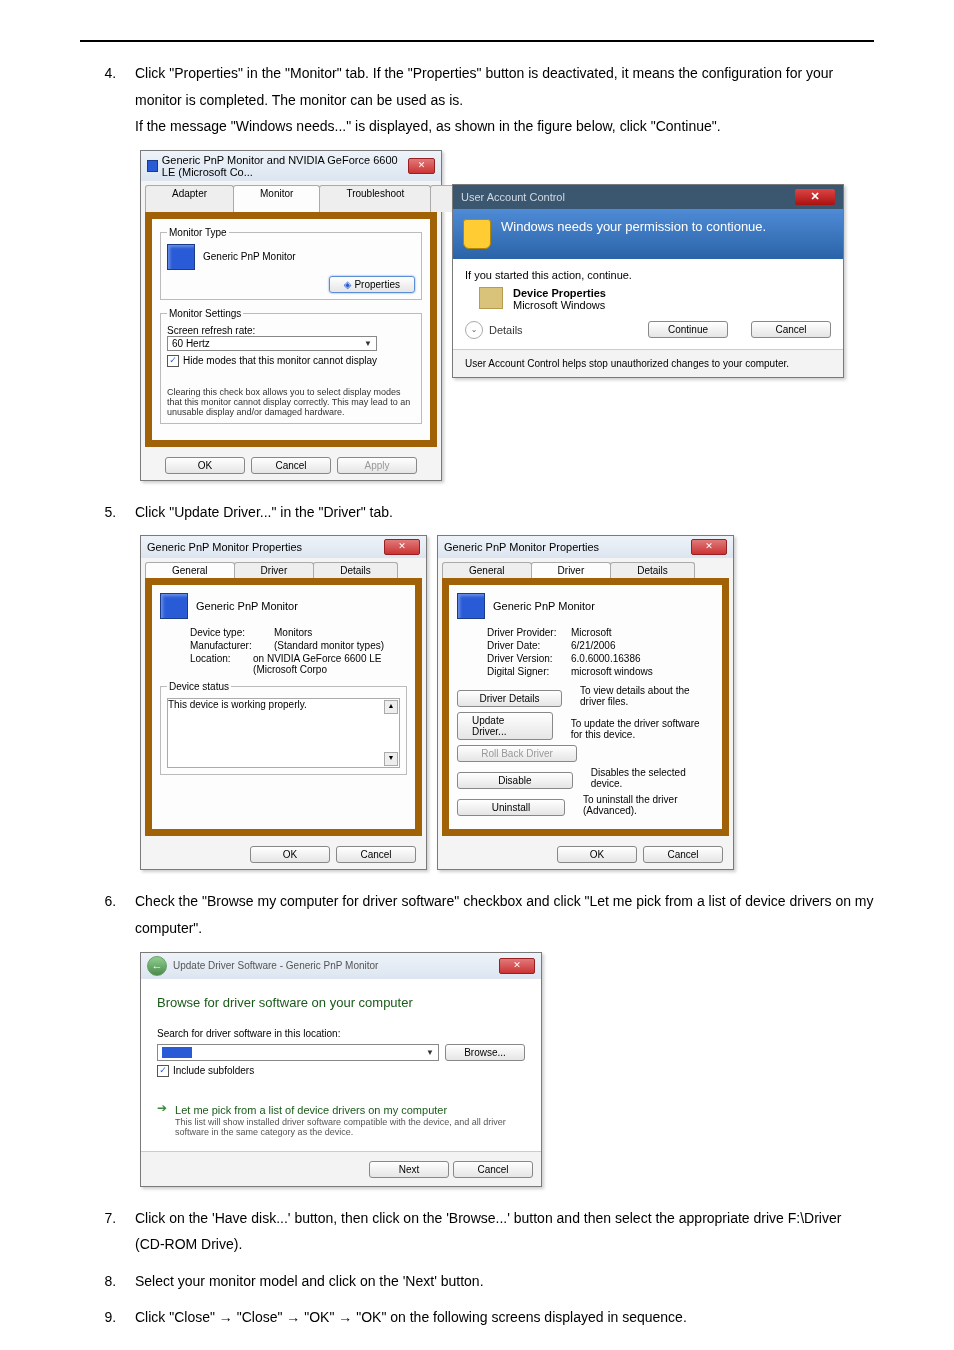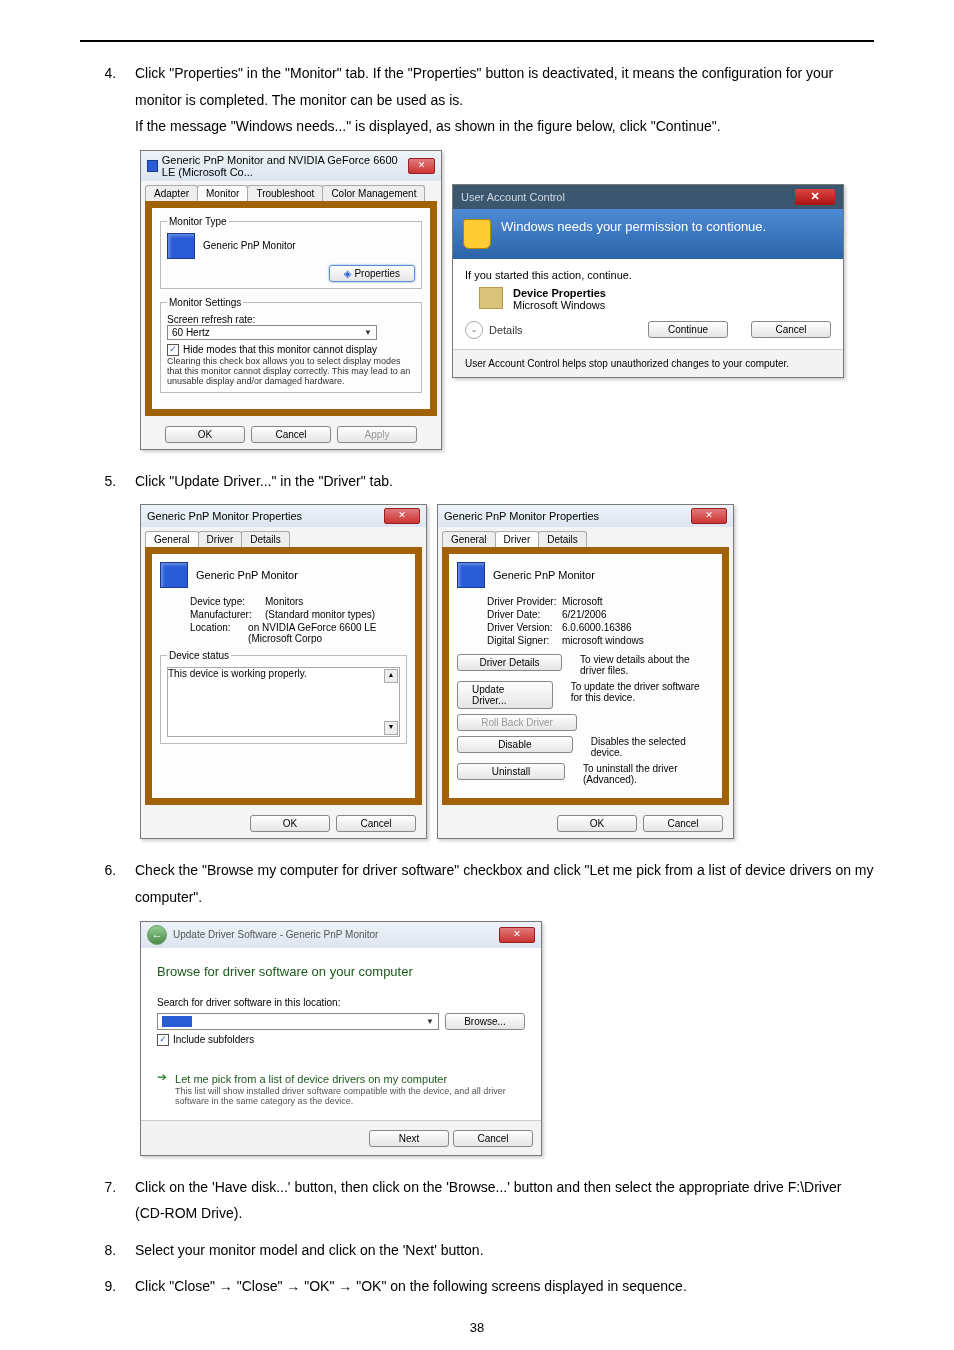--- a/index.html
+++ b/index.html
@@ -61,21 +61,21 @@
     border-radius:2px;
     color:#fff;
     text-align:center;
     line-height:12px;
     font-size:9px;
   }
   .tabs { display:flex; padding: 4px 4px 0 4px; background:#f4f4f4;}
   .tab {
     border:1px solid #aaa;
     border-bottom:none;
-    padding:2px 8px;
+    padding:2px 26px;
     background:#fdfdfd;
     border-radius:3px 3px 0 0;
     margin-right:-1px;
     font-size:10px;
   }
   .tab.inactive { background:#eee; }
   .dbody {
     border:7px solid #a16207;
     background:#fdfdfd;
     margin:0 4px 4px 4px;
@@ -161,31 +161,31 @@
   .uac-btn-row { display:flex; align-items:center; margin-top:4px;}
   .uac-details { display:flex;align-items:center;gap:6px;color:#333;}
   .chev-circle {
     width:16px;height:16px;border:1px solid #aaa;border-radius:50%;
     display:flex;align-items:center;justify-content:center;font-size:8px;color:#666;
   }
   .uac-foot { border-top:1px solid #ccc; background:#f3f3f3;padding:8px 12px;font-size:10px;}
 
   
   .kv { display:flex; font-size:10px; margin:2px 0;}
-  .kv .k{ width:75px;}
+  .kv .k{ width:84px;}
   .textarea {
     border:1px solid #aaa;background:#fff;height:70px;width:100%;
     font-size:10px;padding:0;box-sizing:border-box;
     position:relative;
   }
   .scroll-btn {width:12px;height:12px;border:1px solid #aaa;background:#eee;
     position:absolute;right:1px;font-size:7px;text-align:center;line-height:10px;}
   .scroll-up{top:1px;} .scroll-dn{bottom:1px;}
 
-  .driver-action {display:flex;gap:18px;align-items:flex-start;margin:5px 0;font-size:10px;}
+  .driver-action {display:flex;gap:18px;align-items:flex-end;margin:5px 0;font-size:10px;}
   .driver-action .btn { width:90px; }
 
   
   .wiz {
     width:400px;
     border:1px solid #7a7a7a;
     background:#fff;
     font-family:"Segoe UI",Tahoma,sans-serif;
     box-shadow:2px 2px 3px rgba(0,0,0,0.2);
   }
@@ -258,21 +258,21 @@
         <legend>Monitor Settings</legend>
         <div>Screen refresh rate:</div>
         <div class="select">
           <span>60 Hertz</span>
           <span class="chev">▼</span>
         </div>
         <div class="checkbox">
           <span class="box">✓</span>
           <span>Hide modes that this monitor cannot display</span>
         </div>
-        <div style="font-size:9px;color:#333;margin-top:0">Clearing this check box allows you to select display modes that this monitor cannot display correctly. This may lead to an unusable display and/or damaged hardware.</div>
+        <div style="font-size:9px;color:#333;margin-top:20px">Clearing this check box allows you to select display modes that this monitor cannot display correctly. This may lead to an unusable display and/or damaged hardware.</div>
       </fieldset>
     </div>
     <div class="btn-row">
       <span class="btn">OK</span>
       <span class="btn">Cancel</span>
       <span class="btn" style="color:#999">Apply</span>
     </div>
   </div>
 
   <div class="uac">

